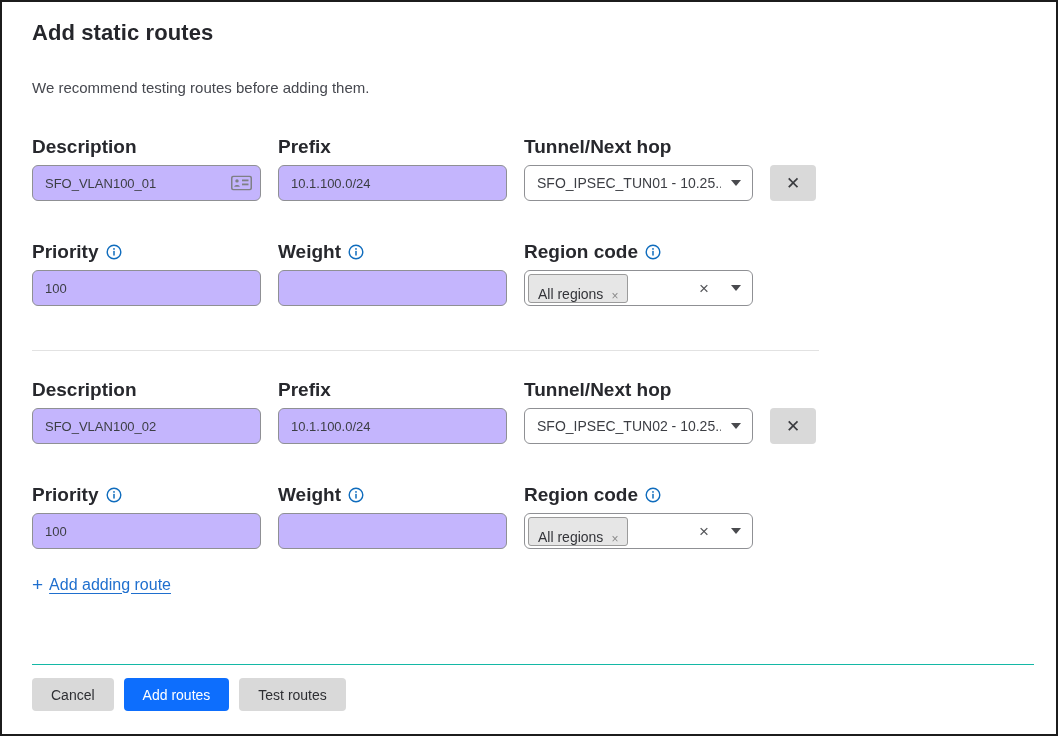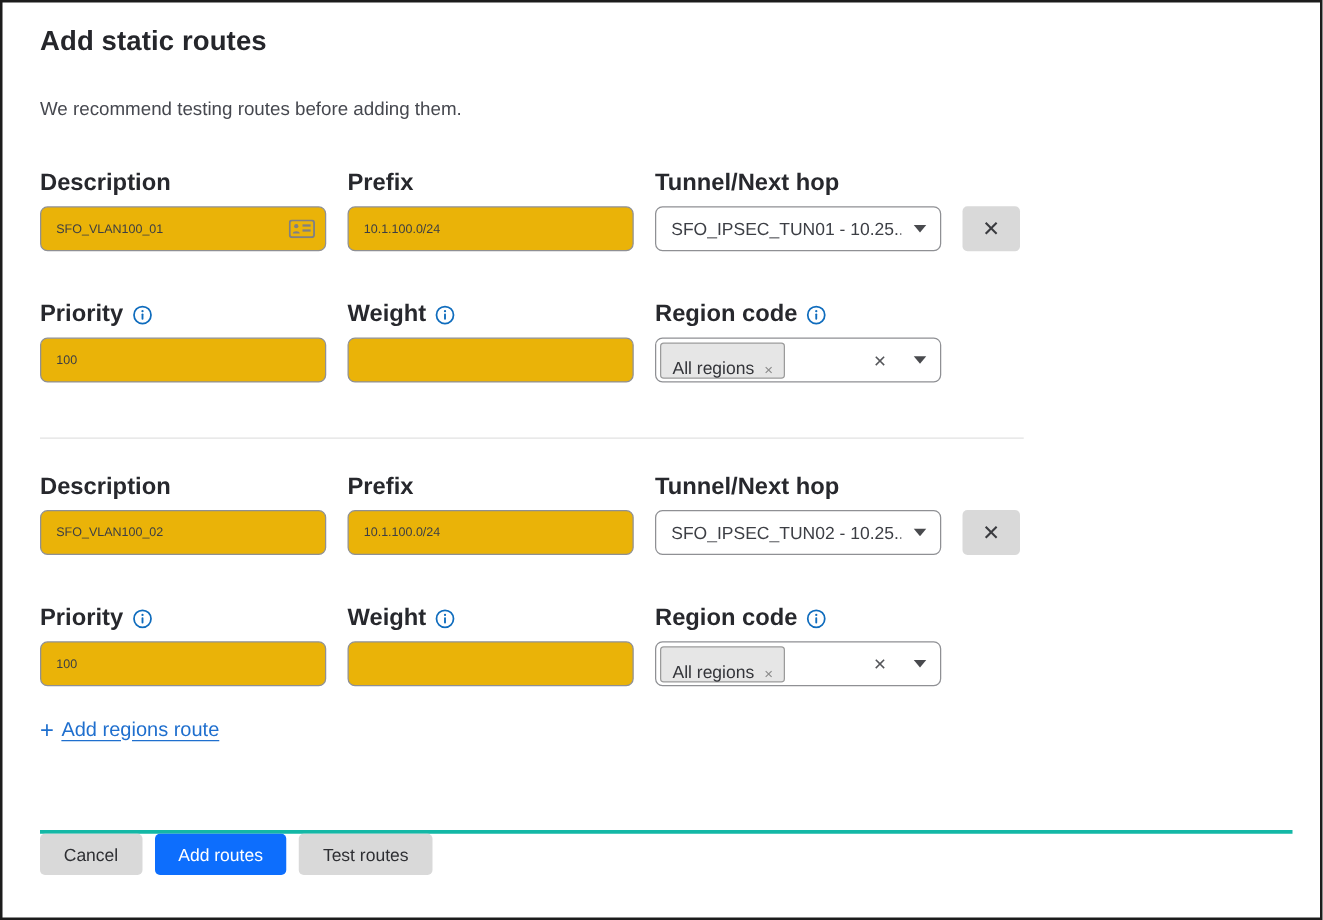--- a/index.html
+++ b/index.html
@@ -54,23 +54,23 @@
   }
   .info-icon { display: inline-flex; cursor: pointer; flex: 0 0 auto; }
 
   .text-input {
     width: 100%;
     height: 36px;
     border: 1px solid #8f9094;
     border-radius: 6px;
     padding: 0 34px 0 12px;
     font-family: "Liberation Sans", "DejaVu Sans", sans-serif;
-    font-size: 10px;
+    font-size: 13px;
     color: #3c3e44;
-    background: #eab308;
+    background: #c4b5fd;
     outline: none;
   }
   .text-input.plain { padding-right: 12px; }
   .input-wrap { position: relative; }
   .autofill-icon {
     position: absolute;
     right: 9px; top: 50%;
     transform: translateY(-50%);
     display: inline-flex;
     cursor: pointer;
@@ -177,21 +177,22 @@
     font-size: 16px;
     text-decoration: underline;
     text-underline-offset: 3px;
   }
 
   .footer {
     position: absolute;
     left: 30px;
     right: 22px;
     top: 662px;
-    border-top: 3px solid #14b8a6;
+    border-top: 1px solid #14b8a6;
+    padding-top: 13px;
     display: flex;
     gap: 10px;
   }
   .btn {
     height: 33px;
     border: none;
     border-radius: 4px;
     font-family: "Liberation Sans", "DejaVu Sans", sans-serif;
     font-size: 14px;
     padding: 0 19px;
@@ -365,21 +366,21 @@
         <span class="ms-spacer"></span>
         <span class="clear-x">×</span>
         <span class="caret"></span>
       </div>
       <div></div>
     </div>
   </div>
 
   <div class="add-link-row">
     <span class="plus-glyph">+</span>
-    <a class="add-link">Add regions route</a>
+    <a class="add-link">Add adding route</a>
   </div>
 </div>
 
 <div class="footer">
   <button class="btn btn-gray">Cancel</button>
   <button class="btn btn-blue">Add routes</button>
   <button class="btn btn-gray">Test routes</button>
 </div>
 
 </body></html>

